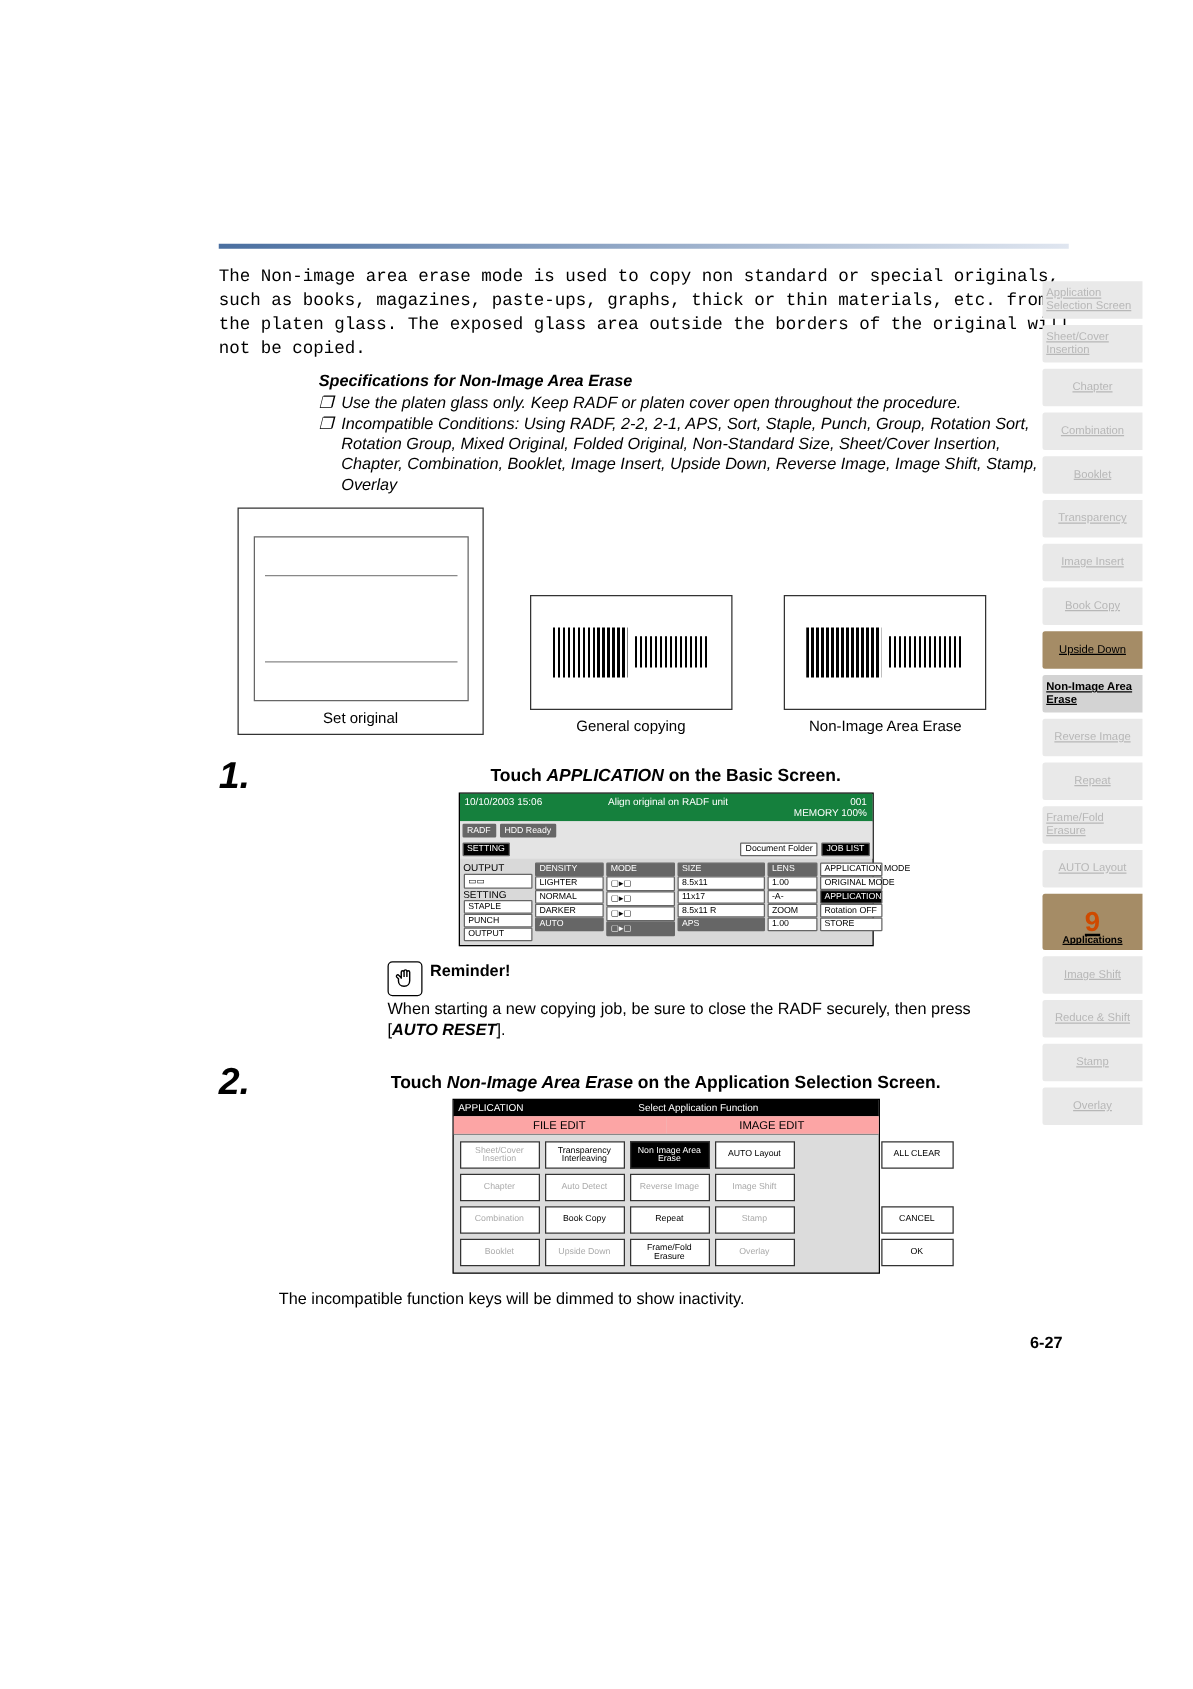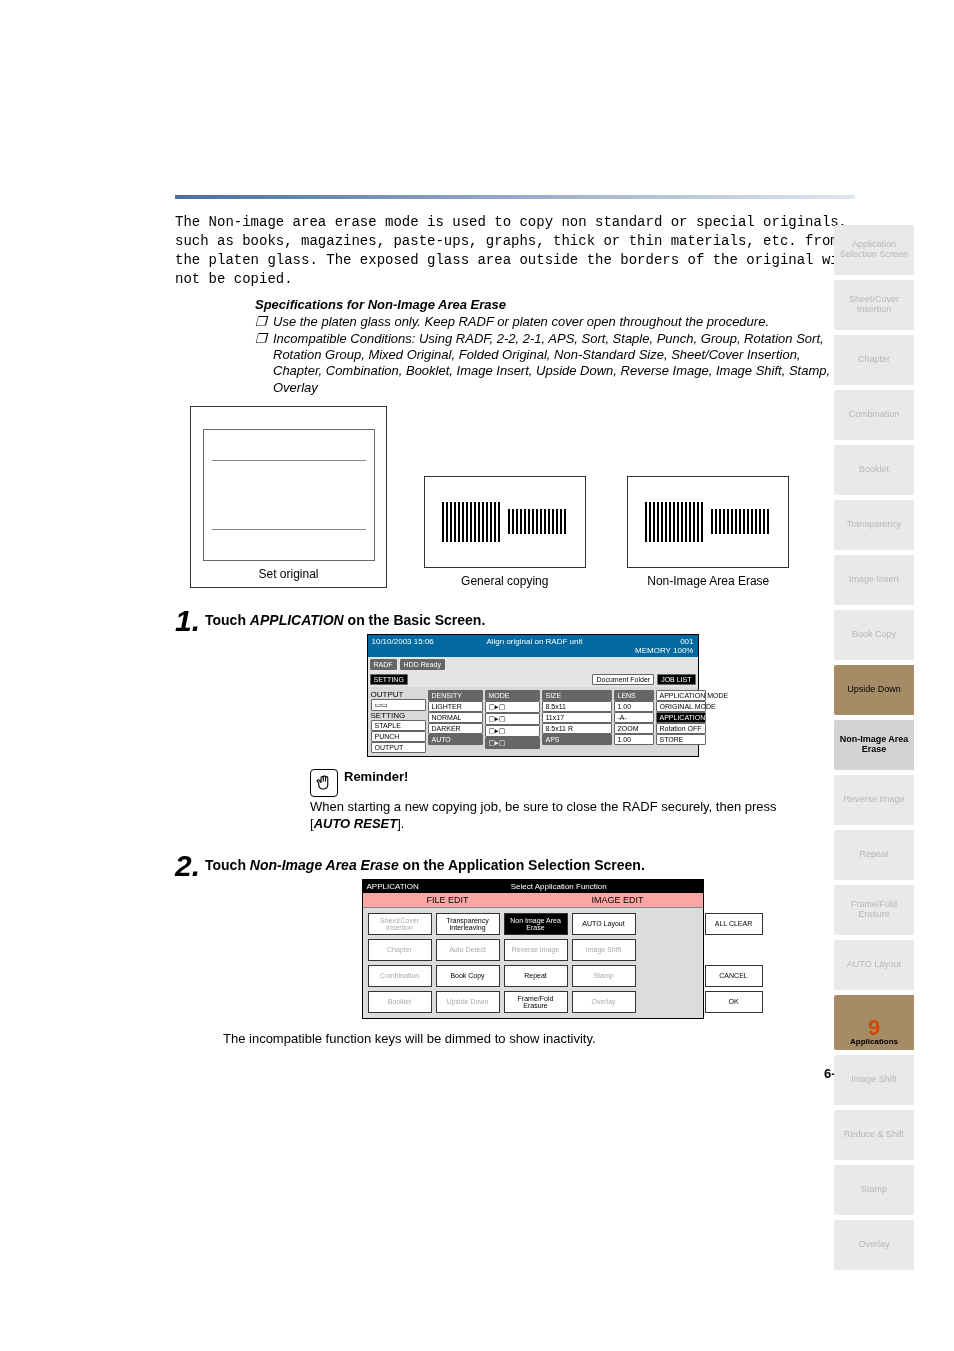--- a/index.html
+++ b/index.html
@@ -102,32 +102,32 @@
   .bc-a { height: 40px; }
   .bc-b { height: 25px; }
   .output-label { font-size: 12px; margin-top: 6px; text-align: left; }
 
   .step { display: flex; margin-top: 18px; }
   .step-num {
     font-size: 30px; font-weight: bold; font-style: italic;
     width: 30px; flex-shrink: 0; line-height: 1;
   }
   .step-body { flex: 1; }
-  .step-text { font-size: 14px; font-weight: bold; margin-top: 6px; margin-bottom: 6px; }
+  .step-text { font-size: 14px; font-weight: bold; margin-top: 6px; margin-bottom: 6px; text-align: center; }
   .step-text .touch-word { font-style: italic; }
 
   .screen-mock {
     margin: 4px auto 0 auto;
     width: 330px;
     border: 1px solid #000;
     background: #d9d9d9;
     font-size: 8px;
     color: #000;
   }
-  .screen-head { display: flex; justify-content: space-between; background: #0369a1; color: #fff; padding: 2px 4px; }
+  .screen-head { display: flex; justify-content: space-between; background: #15803d; color: #fff; padding: 2px 4px; }
   .screen-row { display: flex; gap: 3px; padding: 2px; background: #e4e4e4; }
   .sbtn { border: 1px solid #666; background: #fff; padding: 1px 3px; border-radius: 1px; white-space: nowrap; font-size: 7px; }
   .sbtn.dark { background: #666; color: #fff; }
   .sbtn.black { background: #000; color: #fff; }
   .screen-body { padding: 3px; display: grid; grid-template-columns: 55px 55px 55px 70px 40px 50px; gap: 2px; }
 
   .reminder-block { margin-top: 12px; margin-left: 105px; width: 500px; }
   .reminder-head { display: flex; align-items: flex-start; gap: 6px; font-size: 13px; }
   .reminder-head b { font-weight: bold; }
   .reminder-head b::after { content: "!"; }
@@ -166,24 +166,24 @@
     gap: 5px;
   }
   .sidetab {
     height: 30px;
     background: #e9e9e9;
     color: #b7b7b7;
     font-size: 9px;
     display: flex;
     align-items: center;
     justify-content: center;
-    text-align: center;
-    padding: 10px 3px;
+    padding: 0 3px;
     line-height: 1.1;
     border-radius: 2px 0 0 2px;
+    text-decoration: underline;
   }
   .sidetab.dark { background: #a58c66; color: #000; }
   .sidetab.strong { background: #d3d3d3; color: #000; font-weight: bold; }
   .sidetab.chapter9 {
     background: #a58c66; color: #000; font-size: 8px; height: 42px;
     flex-direction: column; justify-content: flex-end; padding-bottom: 3px;
   }
   .chapter9-num { font-size: 22px; font-weight: bold; color: #cf4a00; line-height: 0.9; }
 </style>
 </head>

